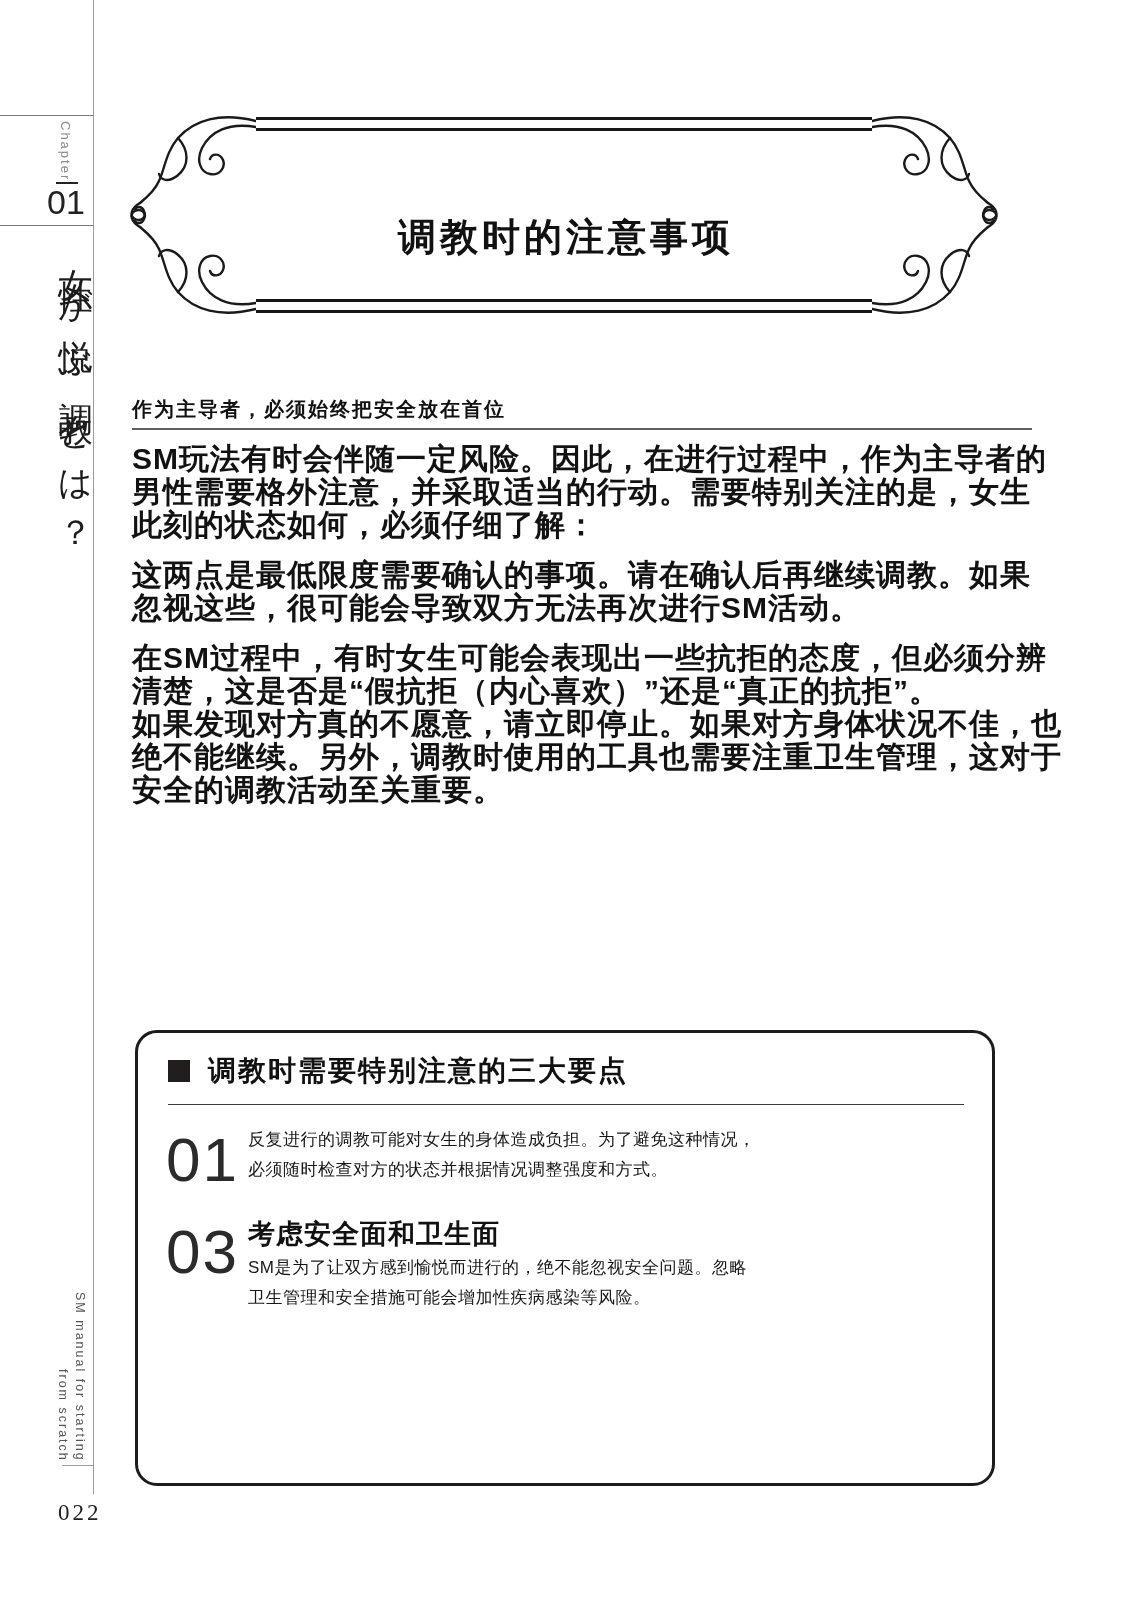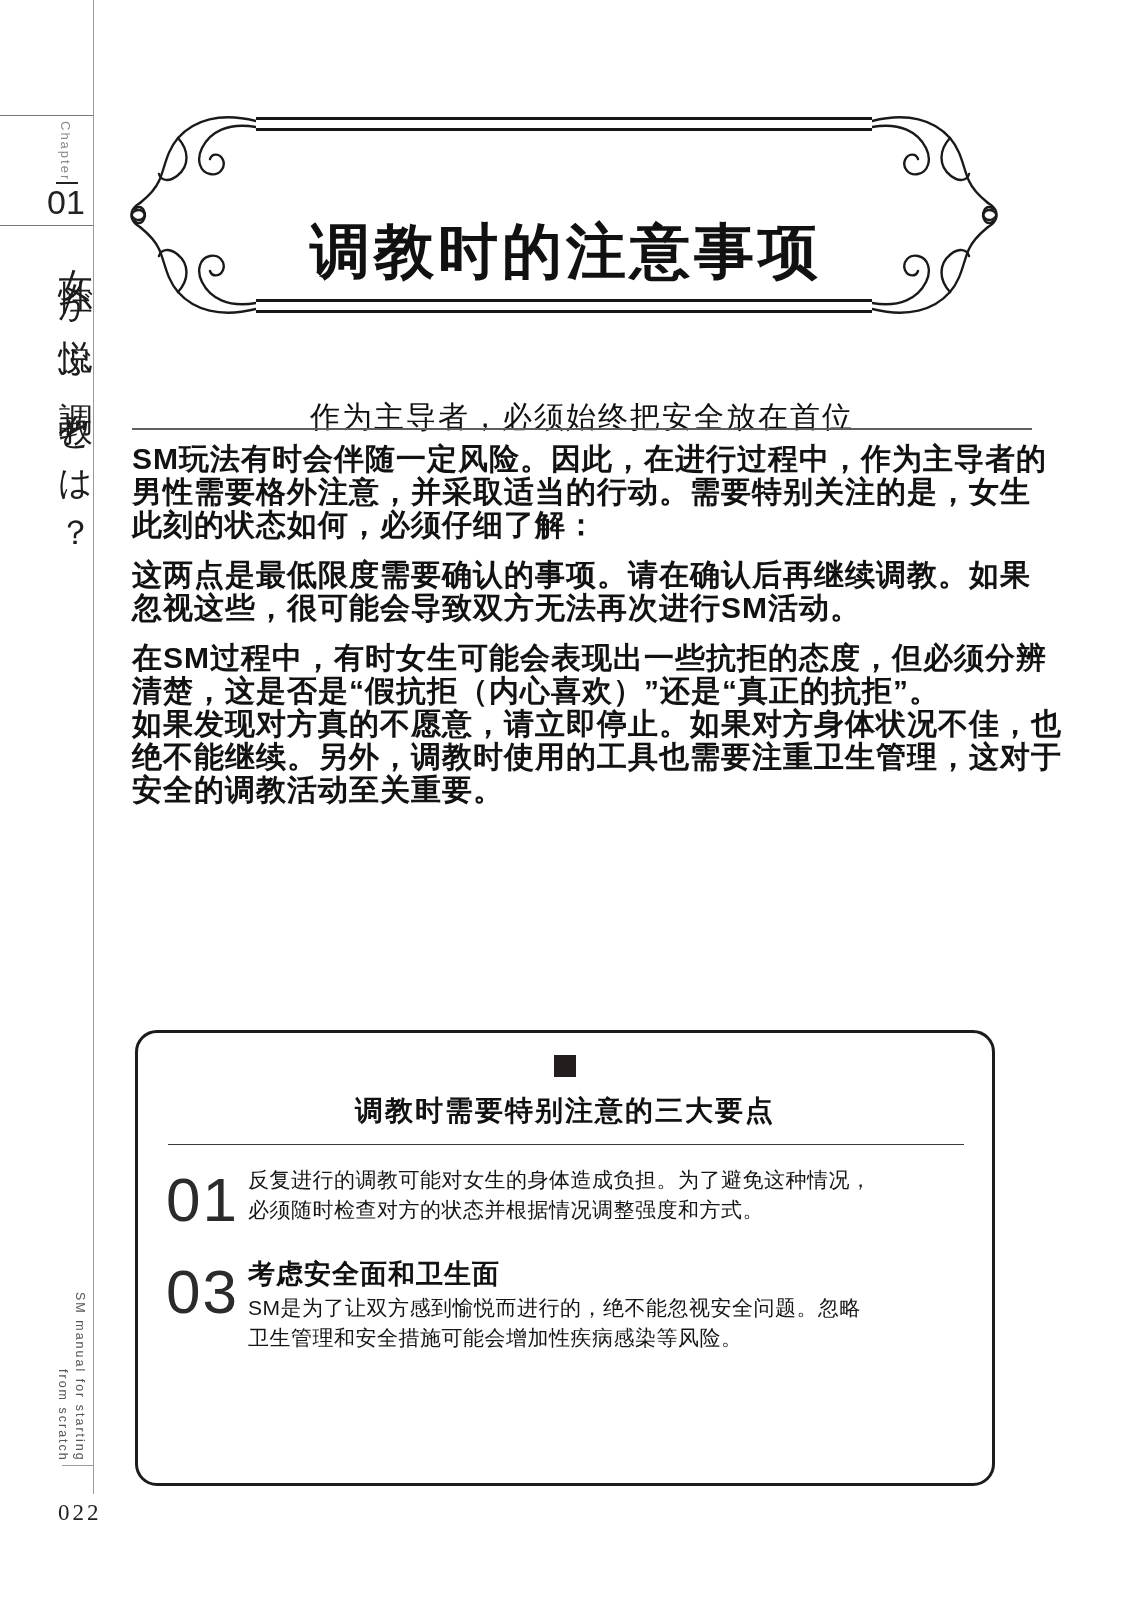--- a/index.html
+++ b/index.html
@@ -46,52 +46,52 @@
   }
   
   .frame-dline{position:absolute;height:8px;border-top:3px solid #161616;border-bottom:3px solid #161616;}
   .frame-dline.top{left:256px;top:117px;width:616px;}
   .frame-dline.bottom{left:256px;top:299px;width:616px;}
   .flourish{position:absolute;top:104px;width:140px;height:222px;}
   .flourish.left{left:116px;}
   .flourish.right{left:872px;transform:scaleX(-1);}
   .page-title{
     position:absolute;left:130px;top:180px;width:872px;
-    text-align:center;font-size:60px;font-weight:700;letter-spacing:4px;line-height:64px;
+    text-align:center;font-size:38px;font-weight:700;letter-spacing:4px;line-height:64px;
     color:#111;
   }
   
   .section-heading{
     position:absolute;left:132px;top:374px;width:900px;
-    text-align:center;font-size:30px;font-weight:400;letter-spacing:2px;line-height:36px;
+    text-align:left;font-size:20px;font-weight:700;letter-spacing:2px;line-height:36px;
     color:#111;
   }
   .section-divider{position:absolute;left:132px;top:428px;width:900px;height:2px;background:#5f5f5f;}
   .body-copy{
     position:absolute;left:132px;top:442px;width:944px;
     font-size:30px;line-height:33px;letter-spacing:1px;color:#121212;
   }
   .body-copy p{margin:0 0 17px 0;white-space:pre-line;font-weight:bold;}
   
   .tips-box{
     position:absolute;left:135px;top:1030px;width:860px;height:456px;
     box-sizing:border-box;border:3px solid #1c1c1c;border-radius:22px;background:#fff;
   }
-  .tips-heading{display:flex;align-items:center;gap:18px;margin:22px 30px 0 30px;flex-direction:column;}
+  .tips-heading{display:flex;align-items:center;gap:18px;margin:22px 30px 0 30px;}
   .square-bullet{width:22px;height:22px;background:#241d1d;flex:0 0 auto;}
   .tips-heading-text{font-size:28px;font-weight:700;letter-spacing:2px;color:#111;line-height:32px;}
   .tips-divider{margin:17px 28px 0 30px;height:1px;background:#3a3a3a;}
   .tip-item{display:flex;align-items:flex-start;margin:18px 20px 0 28px;}
   .tip-number{
     flex:0 0 82px;width:82px;
     font-size:62px;font-weight:200;color:#2b2b2b;line-height:74px;letter-spacing:2px;
   }
   .tip-text{flex:1;}
   .tip-title{font-size:27px;font-weight:700;letter-spacing:1px;color:#111;line-height:34px;margin-top:2px;}
-  .tip-body{font-size:21px;line-height:30px;letter-spacing:0.5px;color:#161616;white-space:pre-line;margin-top:2px;}
+  .tip-body{font-size:17px;line-height:30px;letter-spacing:0.5px;color:#161616;white-space:pre-line;margin-top:2px;}
 </style>
 </head>
 <body>
 
 <div class="page">
 
   <div class="side-vline"></div>
   <div class="chapter-hline top"></div>
   <div class="chapter-hline bottom"></div>
   <div class="chapter-label">Chapter</div>

